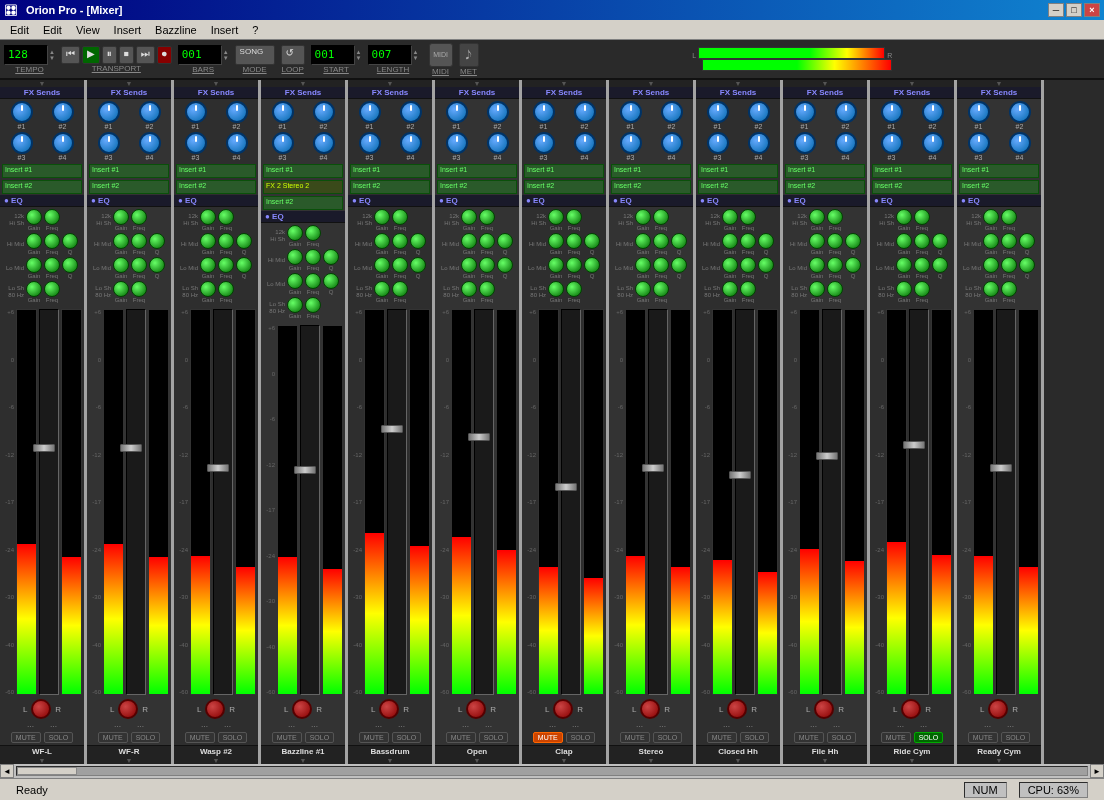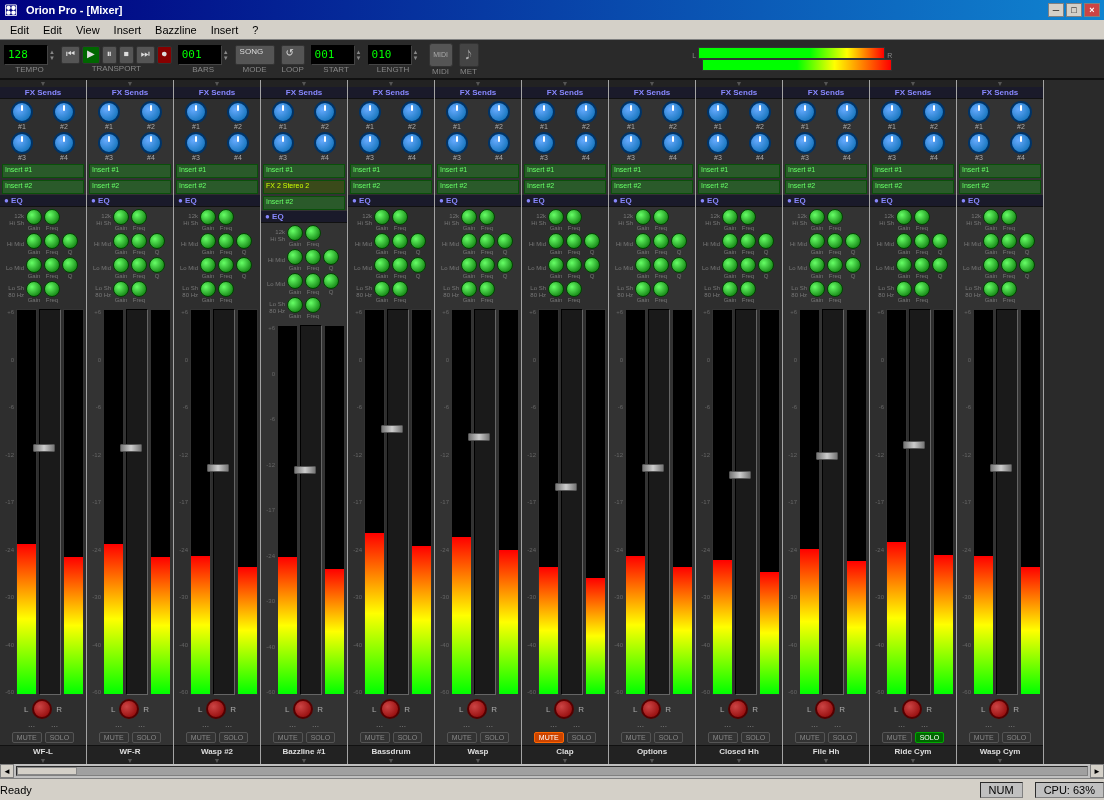--- a/index.html
+++ b/index.html
@@ -65,20 +65,21 @@
     }
     .transport-section {
       display: flex;
       flex-direction: column;
       align-items: center;
     }
     .transport-label {
       color: #888;
       font-size: 8px;
       text-transform: uppercase;
+      text-decoration: underline;
     }
     .transport-btn {
       background: #555;
       border: 1px solid #333;
       border-radius: 2px;
       color: #ddd;
       font-size: 10px;
       padding: 1px 4px;
       cursor: pointer;
       height: 18px;
@@ -109,21 +110,21 @@
       height: calc(800px - 20px - 20px - 40px - 22px - 22px);
       overflow-x: auto;
       overflow-y: hidden;
       display: flex;
     }
 
     
     .channel-strip {
       width: 87px;
       min-width: 87px;
-      border-right: 1px solid #a3a3a3;
+      border-right: 3px solid #a3a3a3;
       background: #333;
       display: flex;
       flex-direction: column;
       position: relative;
     }
     .channel-strip:nth-child(odd) { background: #2e2e2e; }
 
     .section-header {
       background: #1a1a2a;
       color: #8888ff;
@@ -304,21 +305,21 @@
       text-overflow: ellipsis;
     }
 
     
     .status-bar {
       height: 22px;
       background: #d4d0c8;
       border-top: 1px solid #808080;
       display: flex;
       align-items: center;
-      padding: 0 0;
+      padding: 0 16px;
       justify-content: space-between;
       font-size: 11px;
     }
     .status-section {
       display: flex;
       gap: 12px;
       align-items: center;
     }
     .status-badge {
       background: #c0c0c0;
@@ -443,21 +444,21 @@
       <div class="spin-arrows">
         <div class="spin-arrow">▲</div>
         <div class="spin-arrow">▼</div>
       </div>
     </div>
     <div class="transport-label">START</div>
   </div>
 
   <div class="transport-section">
     <div style="display:flex;align-items:center;gap:1px;">
-      <div class="spin-ctrl">010</div>
+      <div class="spin-ctrl">007</div>
       <div class="spin-arrows">
         <div class="spin-arrow">▲</div>
         <div class="spin-arrow">▼</div>
       </div>
     </div>
     <div class="transport-label">LENGTH</div>
   </div>
 
   <div class="transport-section" style="margin-left:4px;">
     <div style="width:24px;height:24px;background:#555;border-radius:3px;display:flex;align-items:center;justify-content:center;border:1px solid #333;">
@@ -1203,21 +1204,21 @@
         <div class="ms-section">
           <div style="display: flex; gap: 16px;">
             <span class="ms-label">···</span>
             <span class="ms-label">···</span>
           </div>
           <div class="ms-row">
             <div class="mute-btn">MUTE</div>
             <div class="solo-btn">SOLO</div>
           </div>
         </div>
-        <div class="channel-name">Wasp</div>
+        <div class="channel-name">Open</div>
         <div style="text-align: center; font-size: 7px; color: rgb(85, 85, 85); background: rgb(34, 34, 34);">▼</div>
       </div>
       <div class="channel-strip">
         <div style="text-align: center; font-size: 7px; color: rgb(85, 85, 85); background: rgb(34, 34, 34);">▼</div>
         <div class="section-header">FX Sends</div>
         <div class="fx-sends">
           <div class="knob-group">
             <div class="knob"></div>
             <div class="knob-label">#1</div>
           </div>
@@ -1443,21 +1444,21 @@
         <div class="ms-section">
           <div style="display: flex; gap: 16px;">
             <span class="ms-label">···</span>
             <span class="ms-label">···</span>
           </div>
           <div class="ms-row">
             <div class="mute-btn">MUTE</div>
             <div class="solo-btn">SOLO</div>
           </div>
         </div>
-        <div class="channel-name">Options</div>
+        <div class="channel-name">Stereo</div>
         <div style="text-align: center; font-size: 7px; color: rgb(85, 85, 85); background: rgb(34, 34, 34);">▼</div>
       </div>
       <div class="channel-strip">
         <div style="text-align: center; font-size: 7px; color: rgb(85, 85, 85); background: rgb(34, 34, 34);">▼</div>
         <div class="section-header">FX Sends</div>
         <div class="fx-sends">
           <div class="knob-group">
             <div class="knob"></div>
             <div class="knob-label">#1</div>
           </div>
@@ -1923,21 +1924,21 @@
         <div class="ms-section">
           <div style="display: flex; gap: 16px;">
             <span class="ms-label">···</span>
             <span class="ms-label">···</span>
           </div>
           <div class="ms-row">
             <div class="mute-btn">MUTE</div>
             <div class="solo-btn">SOLO</div>
           </div>
         </div>
-        <div class="channel-name">Wasp Cym</div>
+        <div class="channel-name">Ready Cym</div>
         <div style="text-align: center; font-size: 7px; color: rgb(85, 85, 85); background: rgb(34, 34, 34);">▼</div>
       </div>
     </div>
 </div>
 
 <div class="h-scroll">
   <div class="h-scroll-btn">◄</div>
   <div class="h-scroll-track">
     <div class="h-scroll-thumb"></div>
   </div>

